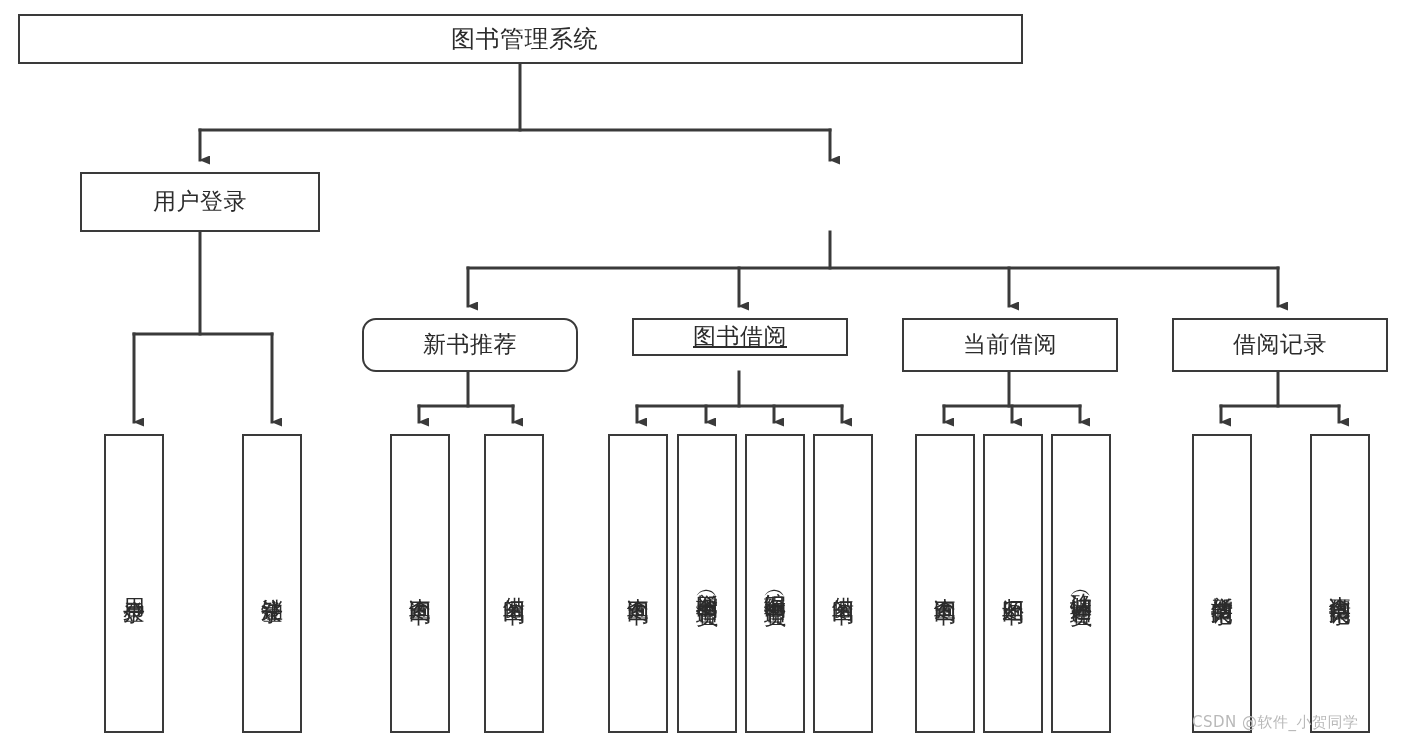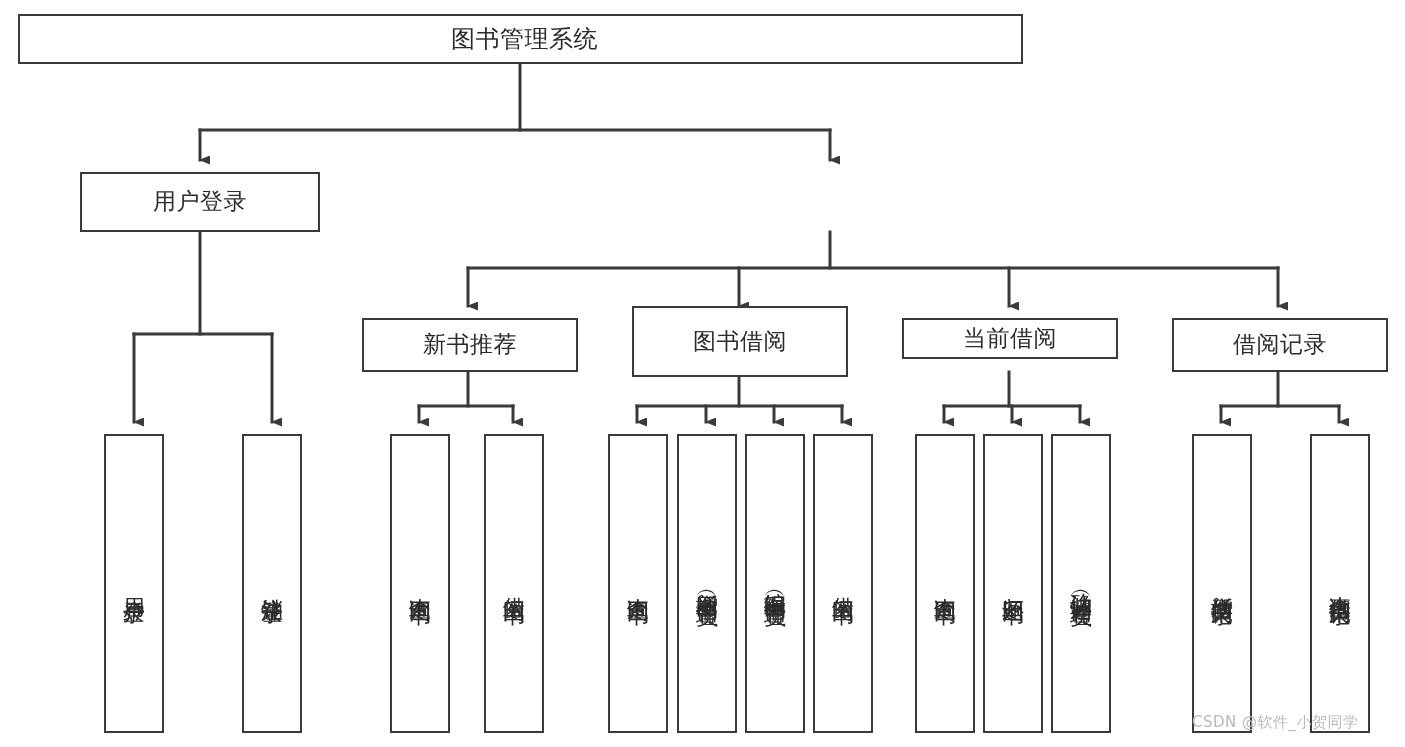--- a/index.html
+++ b/index.html
@@ -122,27 +122,27 @@
   </svg>
 
   <div class="node horizontal root-node" style="left:18px; top:14px; width:1005px; height:50px;padding-left:8px;">
     <span class="node-label">图书管理系统</span>
   </div>
 
   <div class="node horizontal" style="left:80px; top:172px; width:240px; height:60px;">
     <span class="node-label">用户登录</span>
   </div>
 
-  <div class="node horizontal" style="left:362px; top:318px; width:216px; height:54px;">
+  <div class="node horizontal" style="left:362px; top:318px; width:216px; height:54px;border-radius:14px;">
     <span class="node-label">新书推荐</span>
   </div>
-  <div class="node horizontal" style="left:632px; top:306px; width:216px; height:71px;">
+  <div class="node horizontal" style="left:632px; top:318px; width:216px; height:38px;text-decoration:underline;">
     <span class="node-label">图书借阅</span>
   </div>
-  <div class="node horizontal" style="left:902px; top:318px; width:216px; height:41px;">
+  <div class="node horizontal" style="left:902px; top:318px; width:216px; height:54px;">
     <span class="node-label">当前借阅</span>
   </div>
   <div class="node horizontal" style="left:1172px; top:318px; width:216px; height:54px;">
     <span class="node-label">借阅记录</span>
   </div>
 
   <div class="node vertical" style="left:104px; top:434px; width:60px; height:299px;">
     <span class="node-label">用户登录</span>
   </div>
   <div class="node vertical" style="left:242px; top:434px; width:60px; height:299px;">

